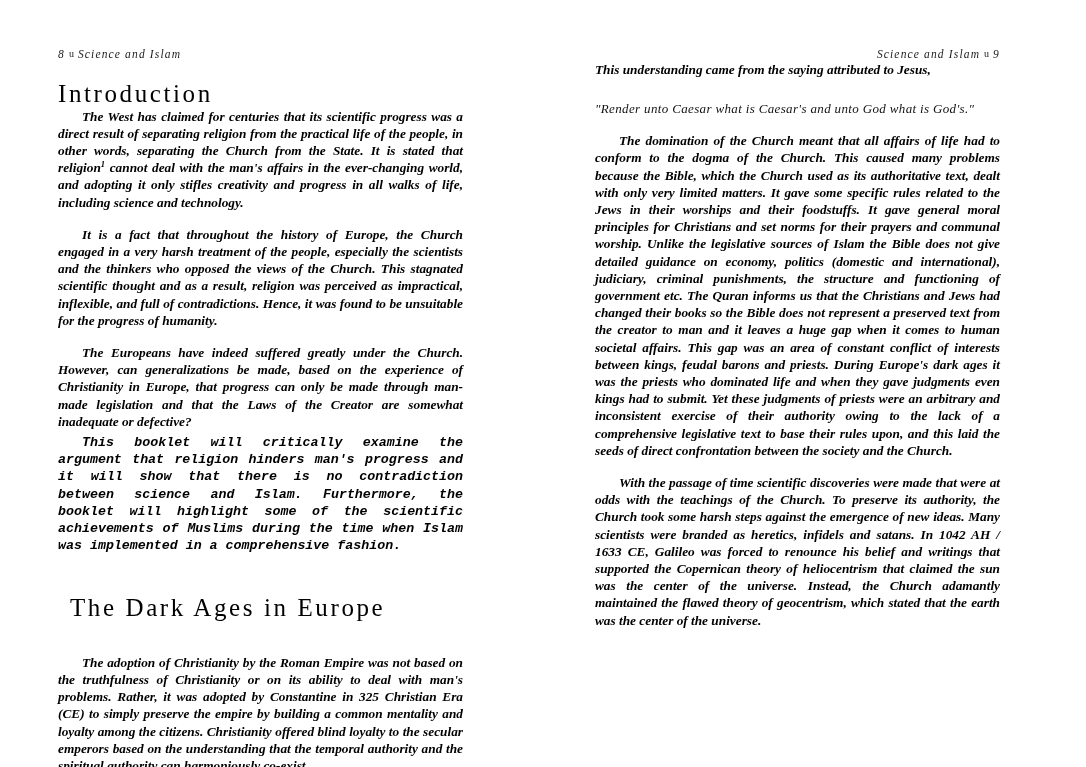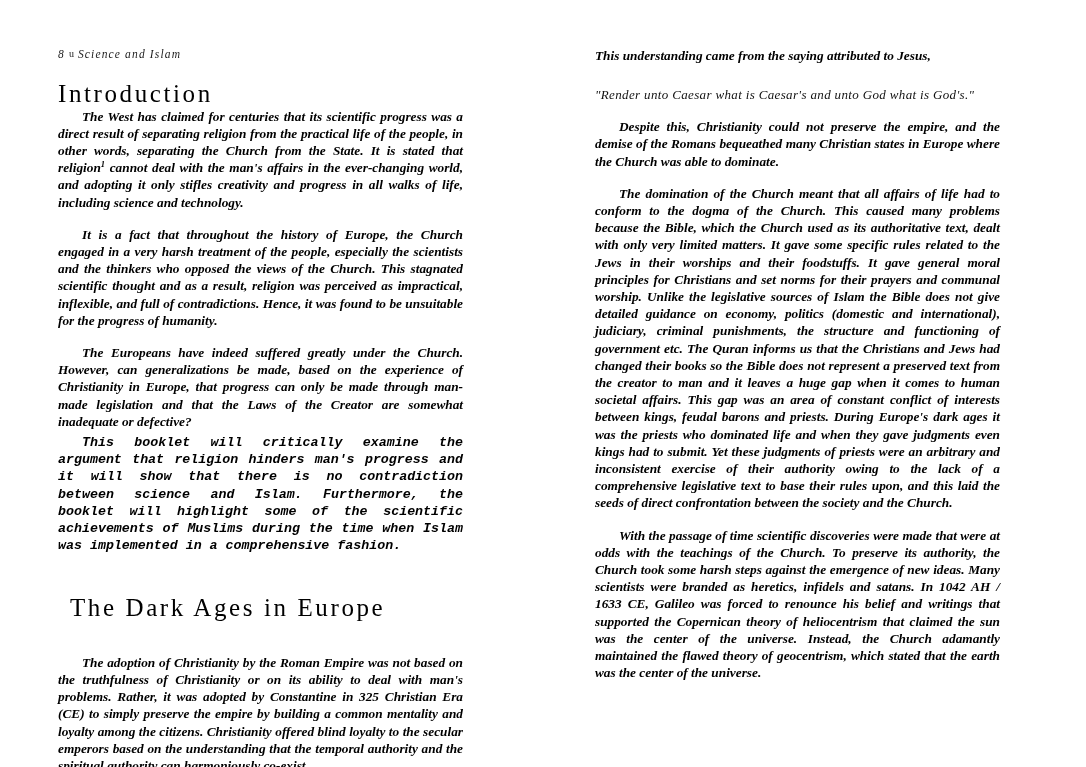--- a/index.html
+++ b/index.html
@@ -130,26 +130,28 @@
     <p class="body-para tight">This booklet will critically examine the argument that religion hinders man's progress and it will show that there is no contradiction between science and Islam. Furthermore, the booklet will highlight some of the scientific achievements of Muslims during the time when Islam was implemented in a comprehensive fashion.</p>
 
     <h2 class="section-title second">The Dark Ages in Europe</h2>
 
     <p class="body-para after-title">The adoption of Christianity by the Roman Empire was not based on the truthfulness of Christianity or on its ability to deal with man's problems. Rather, it was adopted by Constantine in 325 Christian Era (CE) to simply preserve the empire by building a common mentality and loyalty among the citizens. Christianity offered blind loyalty to the secular emperors based on the understanding that the temporal authority and the spiritual authority can harmoniously co-exist.</p>
 
   </div>
 
   <div class="page page-right">
 
+    <div class="running-head right">
+      <span>Science and Islam</span><span class="rh-sep">u</span><span class="rh-num">9</span>
+    </div>
 
     <p class="body-para col-first-para" style="text-indent:0;">This understanding came from the saying attributed to Jesus,</p>
 
     <p class="quote-line">"Render unto Caesar what is Caesar's and unto God what is God's."</p>
 
-    <p class="body-para spaced">Despite this, Christianity could not preserve the empire, and the demise of the Romans bequeathed many Christian states in Europe where the Church was able to dominate.</p>
 
     <p class="body-para spaced">The domination of the Church meant that all affairs of life had to conform to the dogma of the Church. This caused many problems because the Bible, which the Church used as its authoritative text, dealt with only very limited matters. It gave some specific rules related to the Jews in their worships and their foodstuffs. It gave general moral principles for Christians and set norms for their prayers and communal worship. Unlike the legislative sources of Islam the Bible does not give detailed guidance on economy, politics (domestic and international), judiciary, criminal punishments, the structure and functioning of government etc. The Quran informs us that the Christians and Jews had changed their books so the Bible does not represent a preserved text from the creator to man and it leaves a huge gap when it comes to human societal affairs. This gap was an area of constant conflict of interests between kings, feudal barons and priests. During Europe's dark ages it was the priests who dominated life and when they gave judgments even kings had to submit. Yet these judgments of priests were an arbitrary and inconsistent exercise of their authority owing to the lack of a comprehensive legislative text to base their rules upon, and this laid the seeds of direct confrontation between the society and the Church.</p>
 
     <p class="body-para spaced">With the passage of time scientific discoveries were made that were at odds with the teachings of the Church. To preserve its authority, the Church took some harsh steps against the emergence of new ideas. Many scientists were branded as heretics, infidels and satans. In 1042 AH / 1633 CE, Galileo was forced to renounce his belief and writings that supported the Copernican theory of heliocentrism that claimed the sun was the center of the universe. Instead, the Church adamantly maintained the flawed theory of geocentrism, which stated that the earth was the center of the universe.</p>
 
   </div>
 
 </div>
 
 </body></html>

